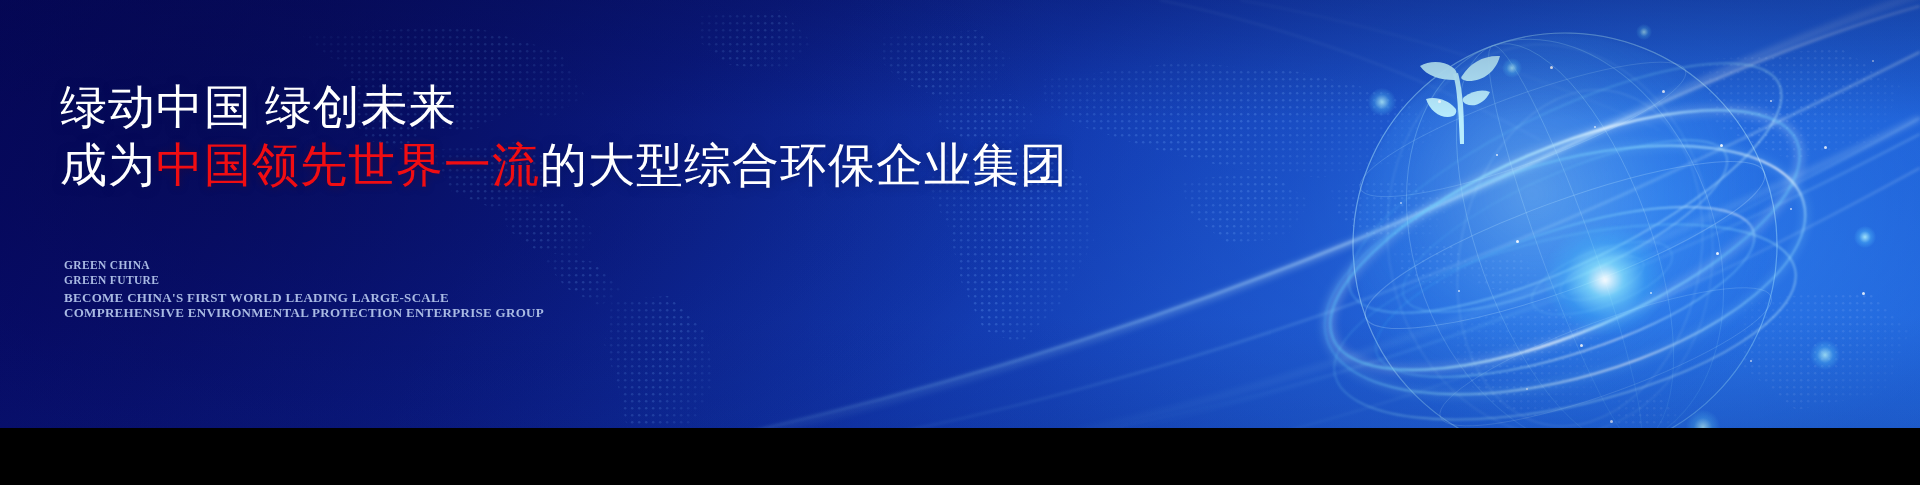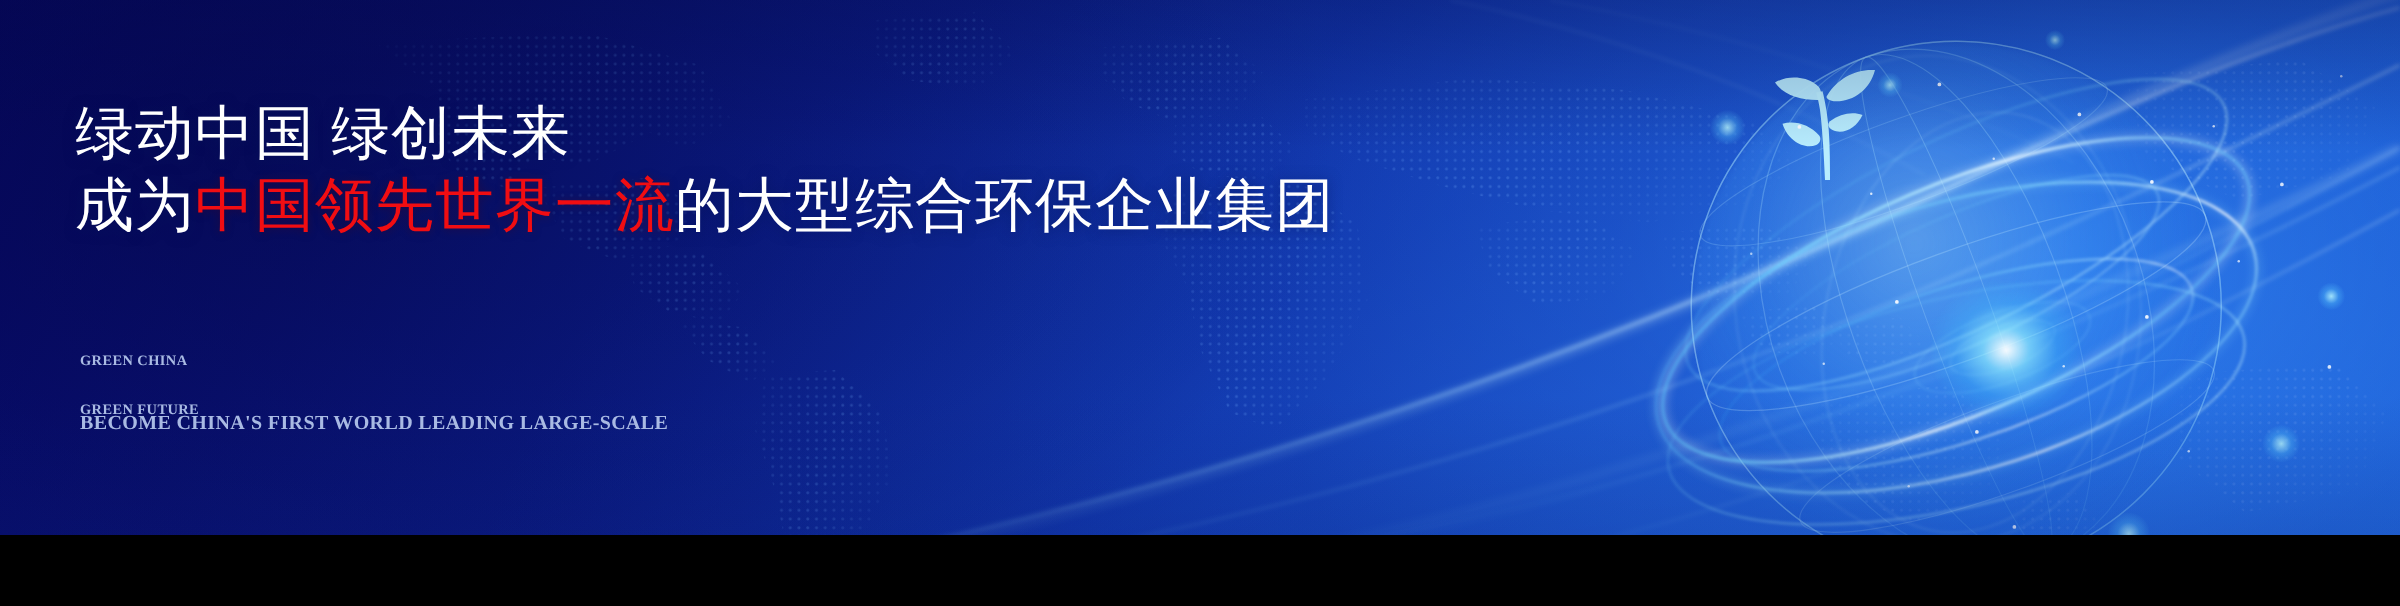--- a/index.html
+++ b/index.html
@@ -62,22 +62,22 @@
     letter-spacing:1px;
     line-height:1.24;
     white-space:nowrap;
     text-shadow:0 1px 10px rgba(5,20,90,0.55);
   }
   .headline .l2{display:block;}
   .hl-red{color:#f10d12;font-weight:400;text-shadow:0 1px 8px rgba(80,0,10,0.35);margin-top:32px;}
 
   .sublock{position:absolute;left:4px;color:#a9bae3;font-weight:bold;}
   .sub-en1{top:258px;font-size:11.5px;line-height:15px;letter-spacing:0.35px;}
-  .sub-en2{top:307px;font-size:16px;line-height:15px;letter-spacing:0.3px;}
-  .sub-en1 span,.sub-en2 span{display:block;margin-top:24px;}
+  .sub-en2{top:290px;font-size:13px;line-height:15px;letter-spacing:0.3px;}
+  .sub-en1 span,.sub-en2 span{display:block;}
 </style>
 </head>
 <body>
 
 <div id="banner">
 
   <svg class="dotmask" width="1920" height="485" viewBox="0 0 1920 485" aria-hidden="true">
     <defs>
       <pattern id="dotpat" width="7" height="7" patternUnits="userSpaceOnUse">
         <circle cx="2.2" cy="2.2" r="1.25" fill="#5f95ee" fill-opacity="0.55"></circle>
@@ -298,16 +298,17 @@
       <span class="l2"><span>成为</span><span class="hl-red">中国领先世界一流</span><span>的大型综合环保企业集团</span></span>
     </div>
 
     <div class="sublock sub-en1">
       <span>GREEN CHINA</span>
       <span>GREEN FUTURE</span>
     </div>
 
     <div class="sublock sub-en2">
       <span>BECOME CHINA'S FIRST WORLD LEADING LARGE-SCALE</span>
+      <span>COMPREHENSIVE ENVIRONMENTAL PROTECTION ENTERPRISE GROUP</span>
     </div>
 
   </div>
 </div>
 
 </body></html>

